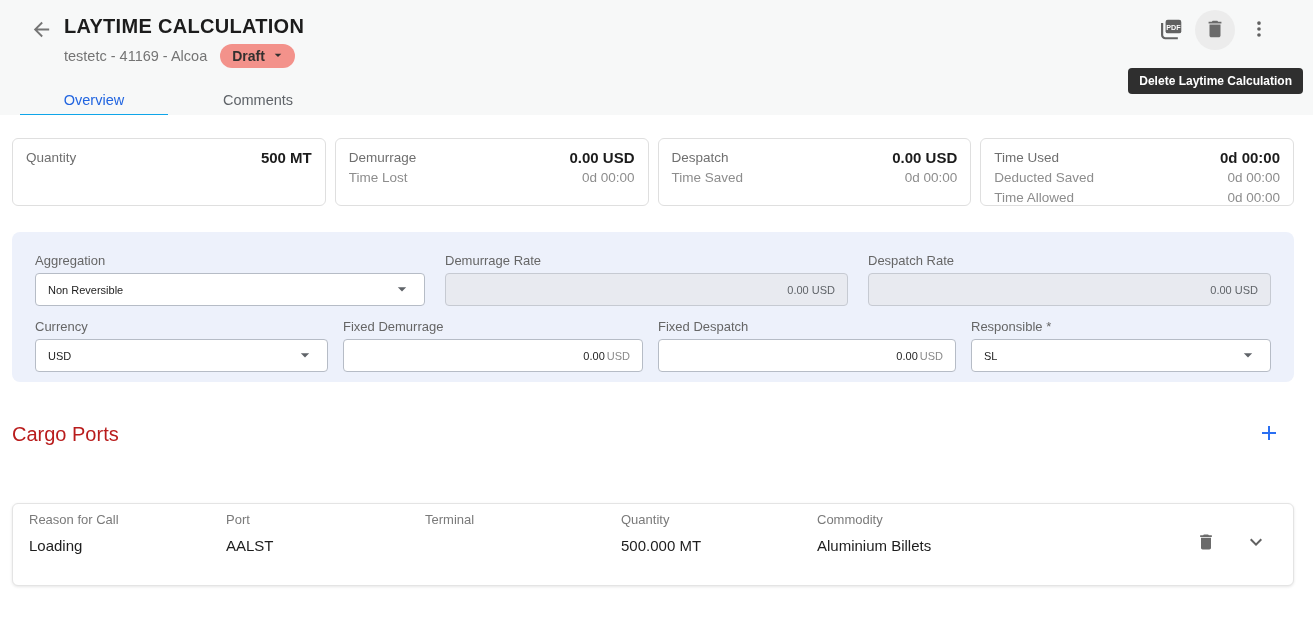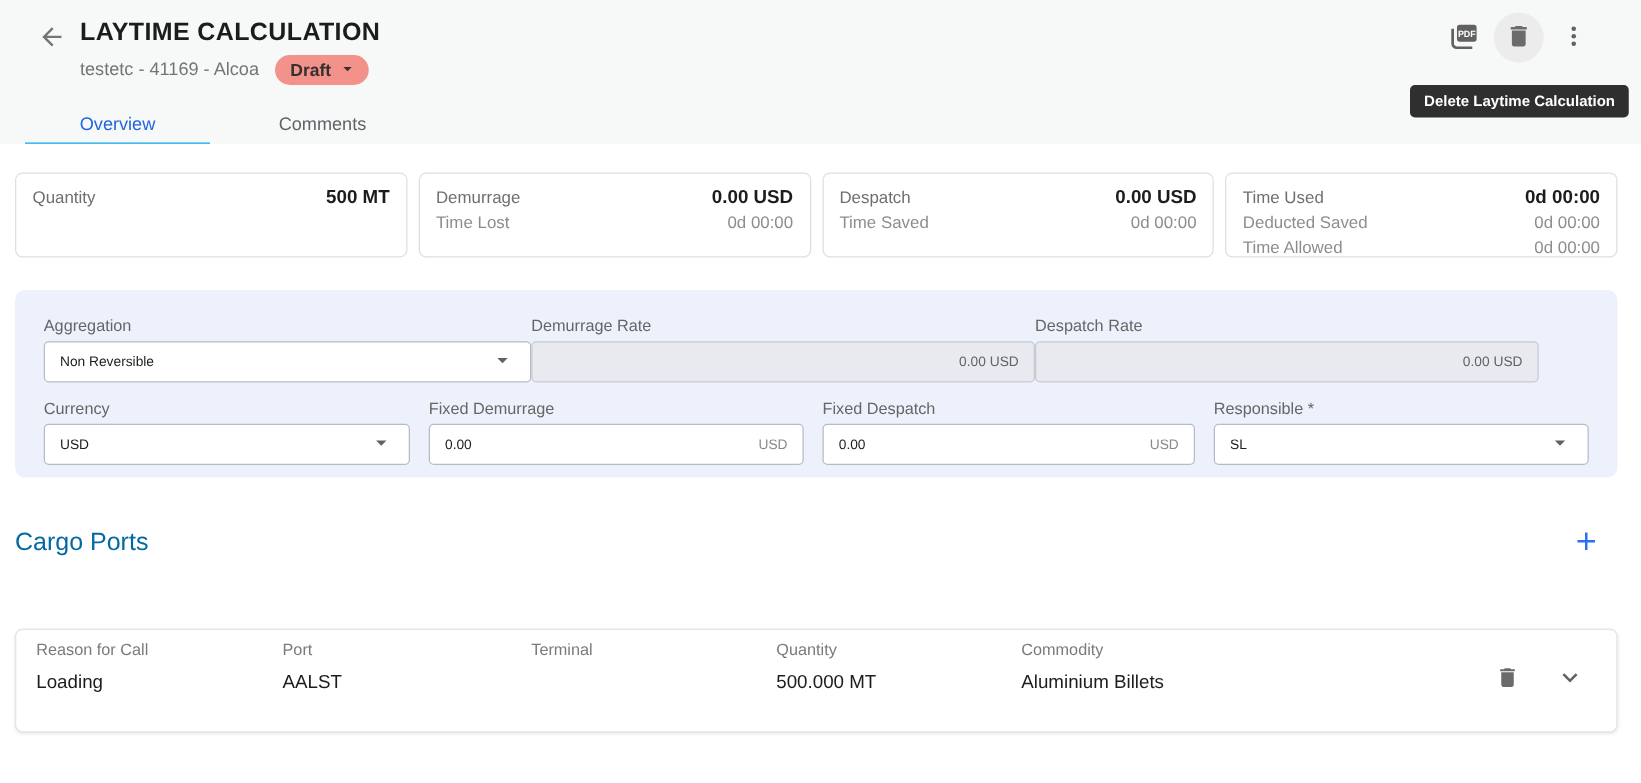--- a/index.html
+++ b/index.html
@@ -29,33 +29,33 @@
   .cards-row { display:flex; gap:9px; margin:23px 19px 0 12px; }
   .card { flex:1; height:68px; background:#fff; border:1px solid #dfdfdf; border-radius:6px; padding:8px 13px; }
   .card-line { display:flex; justify-content:space-between; line-height:21px; }
   .card-line .lbl { font-size:13.5px; color:#6f6f6f; }
   .card-line.primary .val { font-size:15px; font-weight:700; color:#1c1c1c; }
   .card-line.secondary { line-height:20px; }
   .card-line.secondary .lbl, .card-line.secondary .val { font-size:13.5px; color:#8d8d8d; }
 
   
   .form-panel { margin:26px 19px 0 12px; height:150px; background:#edf1fb; border-radius:8px; padding:21px 23px 0; }
-  .form-row1 { display:grid; grid-template-columns:390px 403px 403px; }
+  .form-row1 { display:grid; grid-template-columns:390px 403px 403px; column-gap:20px; }
   .form-row2 { display:grid; grid-template-columns:293px 300px 298px 300px; column-gap:15px; margin-top:13px; }
   .field-label { font-size:13px; color:#666; margin-bottom:5px; }
   .control { height:33px; border-radius:4px; display:flex; align-items:center; font-size:11px; padding:0 12px; }
   .select { background:#fff; border:1px solid #b6bcc6; justify-content:space-between; color:#1d1d1d; cursor:pointer; }
   .disabled-input { background:#e8eaf0; border:1px solid #c6cad2; justify-content:flex-end; color:#5f6368; }
-  .num-input { background:#fff; border:1px solid #b6bcc6; justify-content:space-between; gap:2px; }
+  .num-input { background:#fff; border:1px solid #b6bcc6; justify-content:flex-end; gap:2px; }
   .num-input .num { color:#1d1d1d; }
   .num-input .suffix { color:#8a8a8a; }
 
   
   .section-head { display:flex; justify-content:space-between; align-items:center; margin:38px 29px 0 12px; height:28px; }
-  .section-title { font-size:20px; font-weight:400; color:#0369a1; }
+  .section-title { font-size:20px; font-weight:400; color:#b91c1c; }
   .add-btn { width:30px; height:30px; border:none; background:transparent; cursor:pointer; display:flex; align-items:center; justify-content:center; }
 
   .port-card { margin:55px 19px 0 12px; height:83px; background:#fff; border:1px solid #e4e4e4; border-radius:6px; box-shadow:0 1px 3px rgba(0,0,0,.10); display:flex; padding:8px 10px 0 16px; }
   .port-grid { flex:1; display:grid; grid-template-columns:197px 199px 196px 196px 1fr; }
   .col-head { font-size:13px; color:#7a7a7a; }
   .col-val { font-size:15px; color:#1d1d1d; margin-top:10px; }
   .port-actions { display:flex; align-items:center; gap:24px; padding:0 14px 10px 0; }
   .row-icon-btn { border:none; background:transparent; cursor:pointer; display:flex; align-items:center; justify-content:center; width:26px; height:26px; }
 </style>
 </head>

